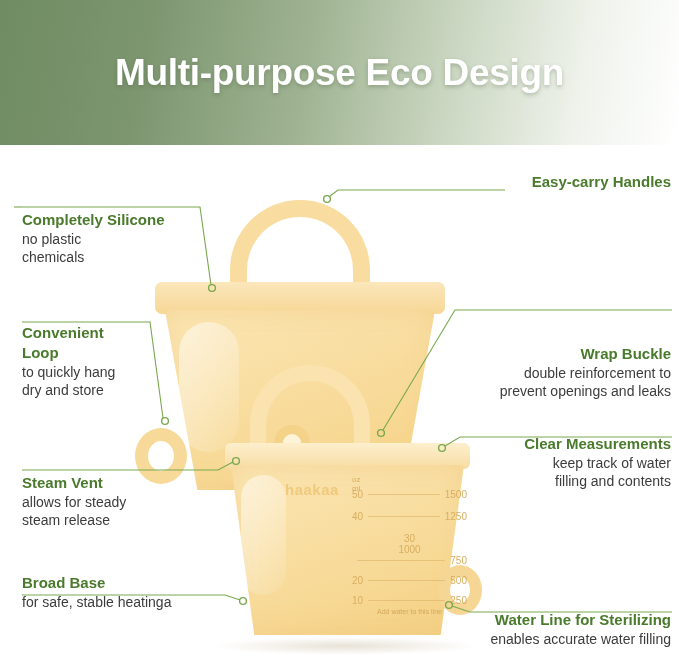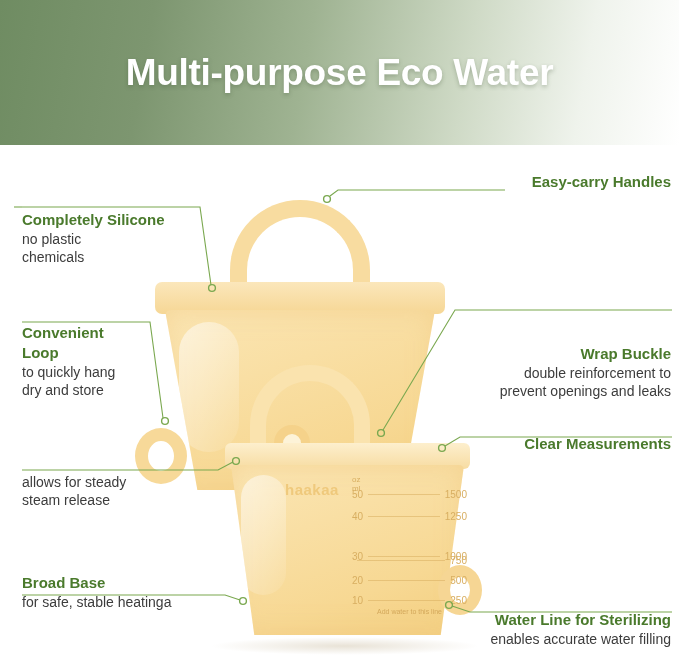--- a/index.html
+++ b/index.html
@@ -215,21 +215,21 @@
   }
   .dot { fill: none; stroke: #7aa84f; stroke-width: 1.4; }
   .lead { fill: none; stroke: #7aa84f; stroke-width: 1.1; }
 </style>
 </head>
 <body>
 
 <div id="page">
 
   <div id="banner">
-    <div id="banner-title">Multi-purpose Eco Water</div>
+    <div id="banner-title">Multi-purpose Eco Design</div>
   </div>
 
   <div id="product">
 
     <div id="shadow"></div>
 
     <div id="back-bag" class="bag">
       <div id="back-handle-outer"></div>
       <div id="back-top-band"></div>
       <div id="back-body" class="bag-body">
@@ -259,21 +259,21 @@
       <div class="tick" style="top:14px;">
         <span>50</span>
         <span class="bar"></span>
         <span>1500</span>
       </div>
       <div class="tick" style="top:36px;">
         <span>40</span>
         <span class="bar"></span>
         <span>1250</span>
       </div>
-      <div class="tick" style="top:76px;">
+      <div class="tick" style="top:58px;flex-direction:column;">
         <span>30</span>
         <span class="bar"></span>
         <span>1000</span>
       </div>
       <div class="tick" style="top:80px;">
         <span></span>
         <span class="bar"></span>
         <span>750</span>
       </div>
       <div class="tick" style="top:100px;">
@@ -329,37 +329,40 @@
   </div>
 
   <div class="label" style="left:22px; top:323px; width:200px;">
     <span class="title" style="white-space:pre-line;">Convenient
 Loop</span>
     <span class="body" style="white-space:pre-line;">to quickly hang
 dry and store</span>
   </div>
 
   <div class="label" style="left:22px; top:473px; width:200px;">
+    <span class="title">Steam Vent</span>
     <span class="body" style="white-space:pre-line;">allows for steady
 steam release</span>
   </div>
 
   <div class="label" style="left:22px; top:573px; width:230px;">
     <span class="title">Broad Base</span>
     <span class="body" style="white-space:pre-line;">for safe, stable heatinga</span>
   </div>
 
   <div class="label right" style="right:8px; top:308px; width:280px;margin-top:36px;">
     <span class="title">Wrap Buckle</span>
     <span class="body" style="white-space:pre-line;">double reinforcement to
 prevent openings and leaks</span>
   </div>
 
   <div class="label right" style="right:8px; top:434px; width:250px;">
     <span class="title">Clear Measurements</span>
+    <span class="body" style="white-space:pre-line;">keep track of water
+filling and contents</span>
   </div>
 
   <div class="label right" style="right:8px; top:610px; width:290px;">
     <span class="title">Water Line for Sterilizing</span>
     <span class="body" style="white-space:pre-line;">enables accurate water filling</span>
   </div>
 
 </div>
 
 </body></html>

